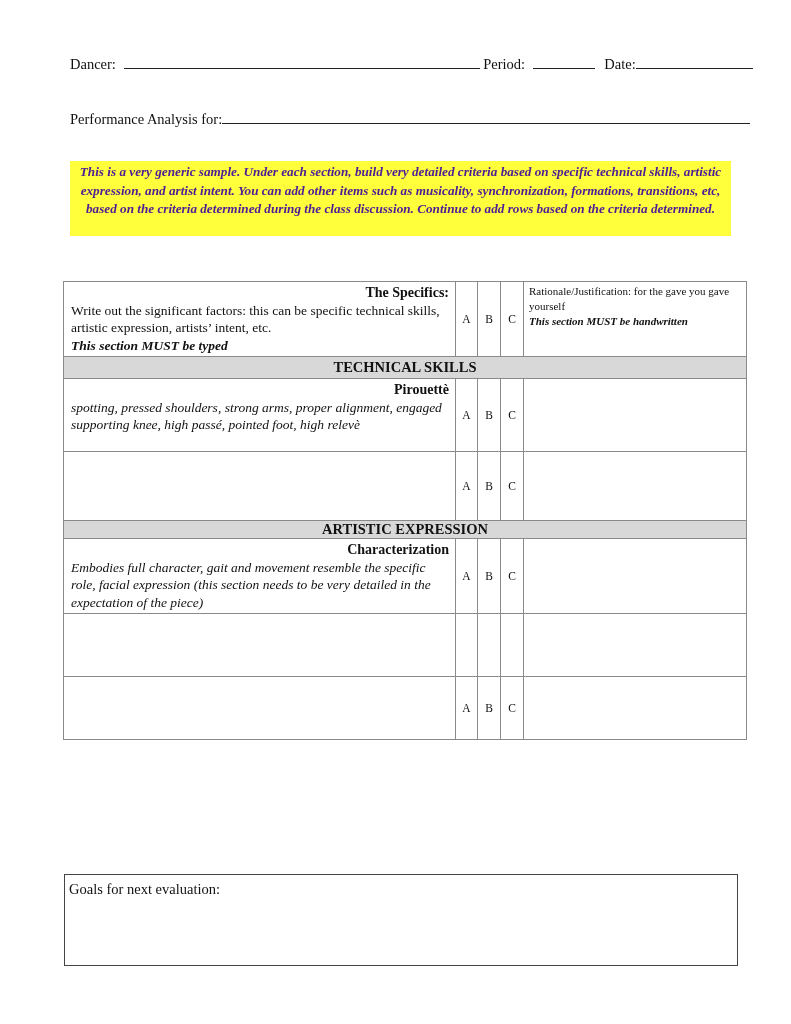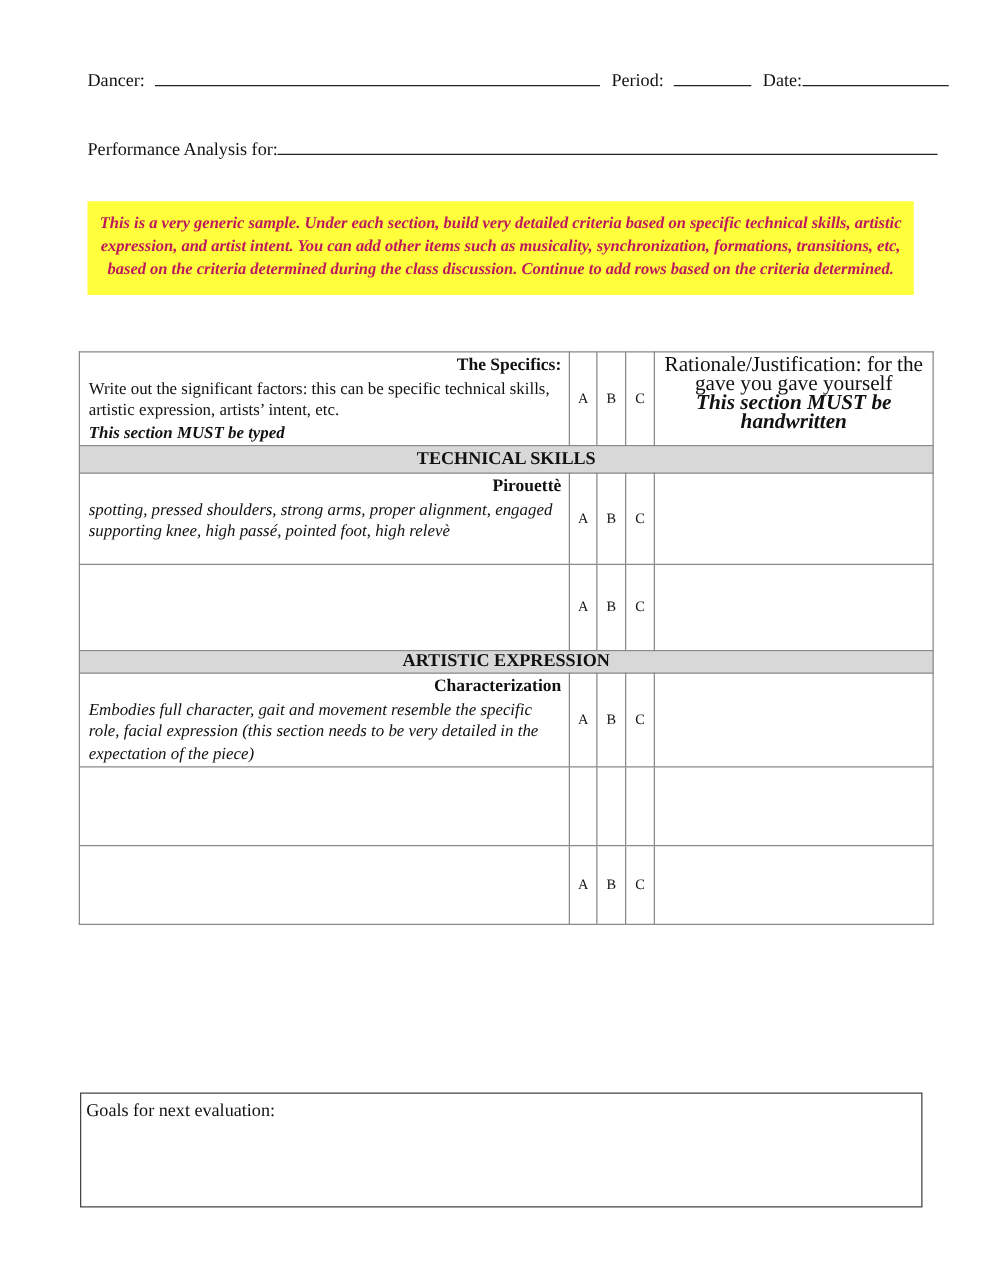--- a/index.html
+++ b/index.html
@@ -13,23 +13,23 @@
   }
   .blank {
     display: inline-block; border-bottom: 1px solid #222; height: 15px; vertical-align: baseline;
   }
   #row1 { top: 53px; }
   #row2 { top: 108px; }
 
   .notice {
     position: absolute; left: 70px; top: 161px; width: 661px; height: 75px;
     background: #ffff3c;
-    color: #be185d; font-weight: bold; font-style: italic;
+    color: #4c1d95; font-weight: bold; font-style: italic;
     font-size: 13.2px; line-height: 18.5px; text-align: center;
-    box-sizing: border-box; padding-top: 8px;
+    box-sizing: border-box; padding-top: 2px;
   }
 
   table.rubric {
     position: absolute; left: 63px; top: 281px; width: 683px;
     border-collapse: collapse; table-layout: fixed;
     font-size: 13.5px;
   }
   table.rubric td {
     border: 1px solid #8a8a8a; vertical-align: top; padding: 0;
   }
@@ -37,42 +37,42 @@
   table.rubric col.c-a { width: 22px; }
   table.rubric col.c-b { width: 23px; }
   table.rubric col.c-c { width: 23px; }
   table.rubric col.c-rat { width: 223px; }
 
   td.desc { padding: 2px 6px 2px 7px !important; line-height: 17.5px; }
   td.grade {
     text-align: center; vertical-align: middle !important;
     font-size: 11.5px;
   }
-  td.rat { padding: 2px 5px 2px 5px !important; font-size: 17px; line-height: 15px; text-align: center; }
+  td.rat { padding: 2px 5px 2px 5px !important; font-size: 11px; line-height: 15px; }
   .title-b { font-weight: bold; font-size: 14px; text-align: right; }
   .ital { font-style: italic; }
   .bital { font-style: italic; font-weight: bold; }
   tr.section td {
     background: #d8d8d8; font-weight: bold; text-align: center;
     font-size: 14.5px; vertical-align: middle !important;
   }
 
   .goals {
     position: absolute; left: 64px; top: 874px; width: 674px; height: 92px;
     border: 1px solid #444; box-sizing: border-box;
     padding: 6px 4px; font-size: 14.5px;
   }
 </style>
 </head>
 <body>
 
 <div class="line-row" id="row1">
   <span>Dancer:</span>
   <span class="blank" style="width:356px;margin-left:4px;"></span>
-  <span style="margin-left:6px;">Period:</span>
+  <span style="">Period:</span>
   <span class="blank" style="width:62px;margin-left:4px;"></span>
   <span style="margin-left:6px;">Date:</span><span class="blank" style="width:117px;"></span>
 </div>
 
 <div class="line-row" id="row2">
   <span>Performance Analysis for:</span><span class="blank" style="width:528px;"></span>
 </div>
 
 <div class="notice">This is a very generic sample.  Under each section, build very detailed criteria based on specific technical skills, artistic expression, and artist intent.  You can add other items such as musicality, synchronization, formations, transitions, etc, based on the criteria determined during the class discussion.  Continue to add rows based on the criteria determined.</div>
 

